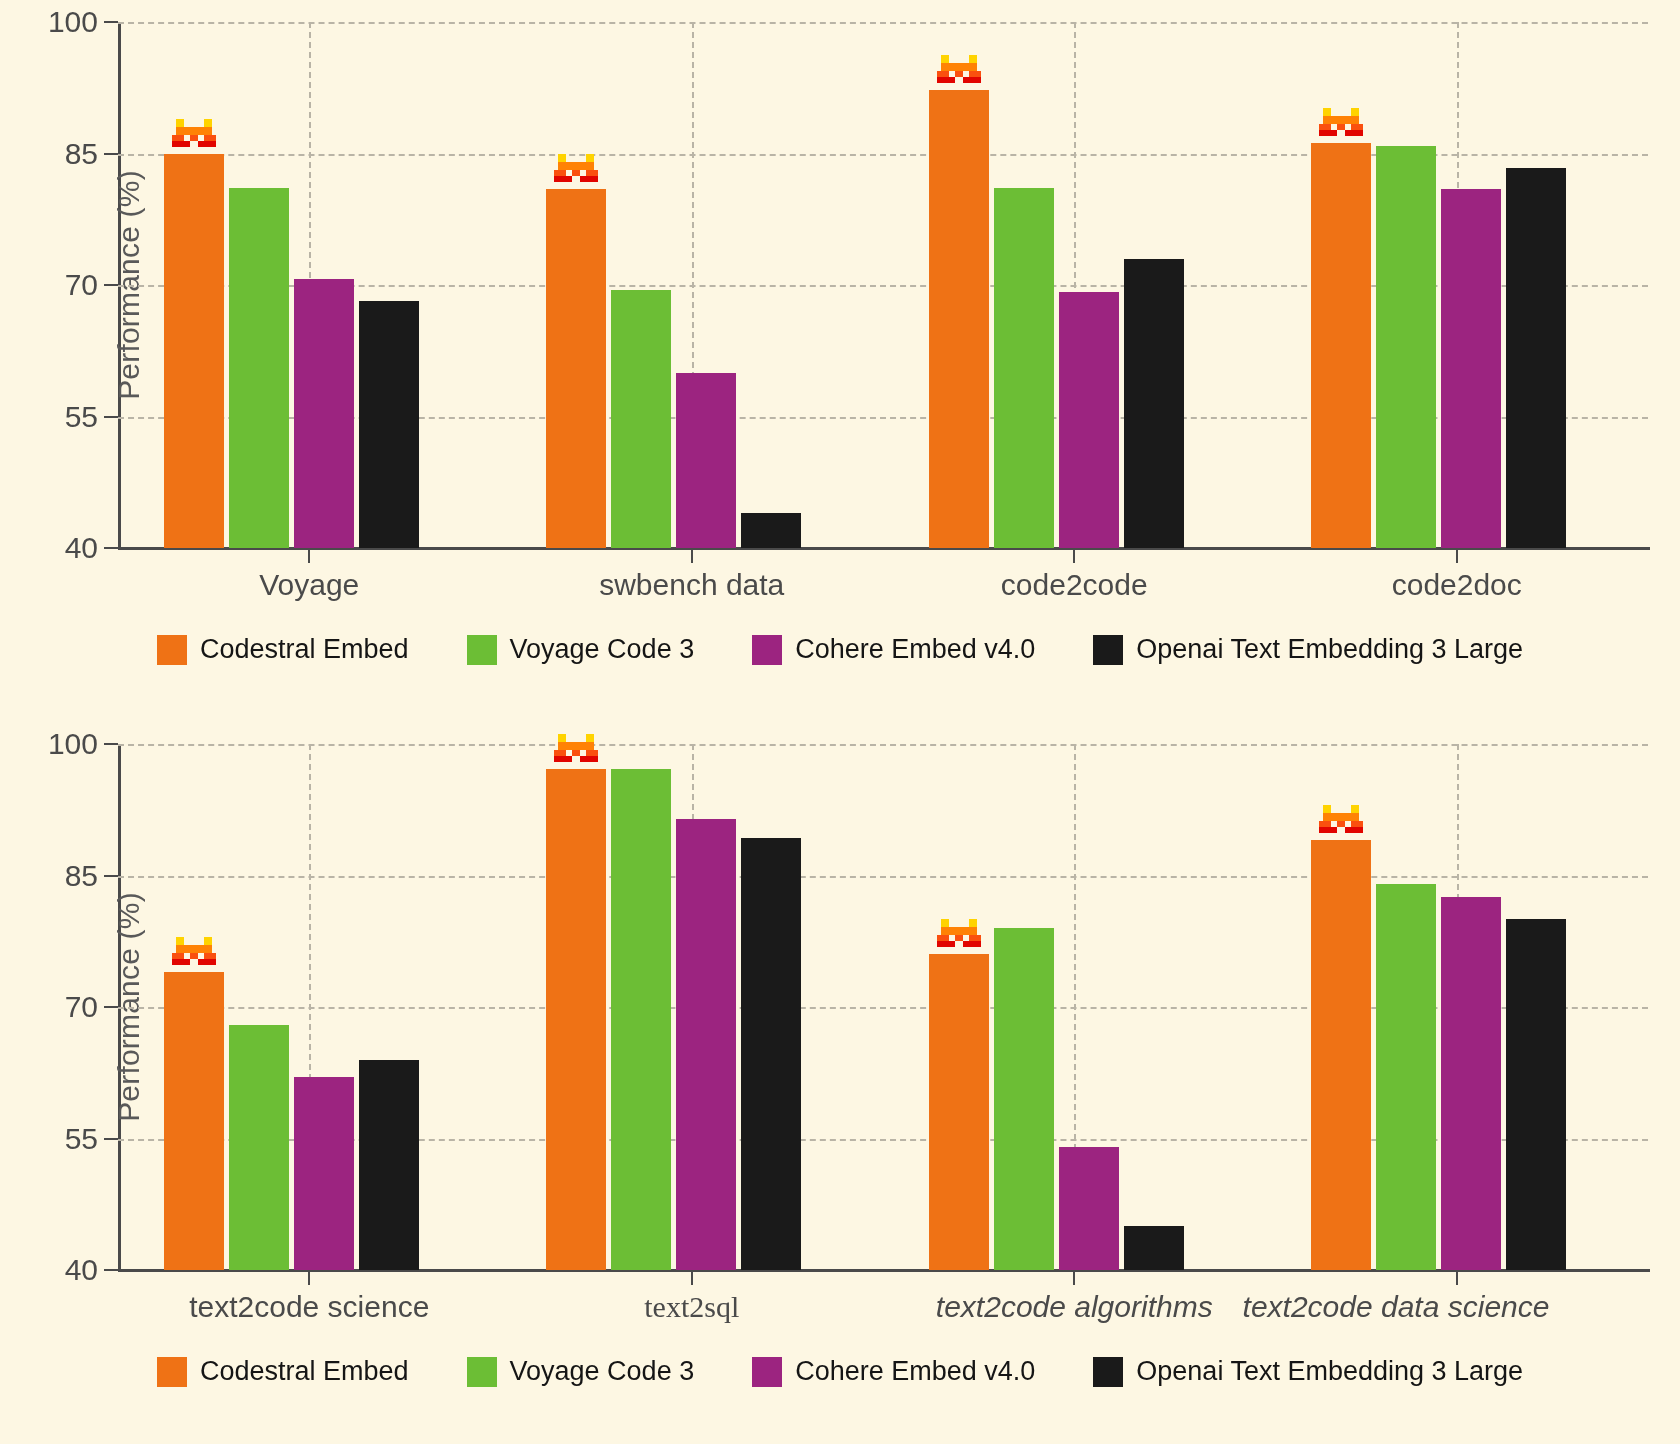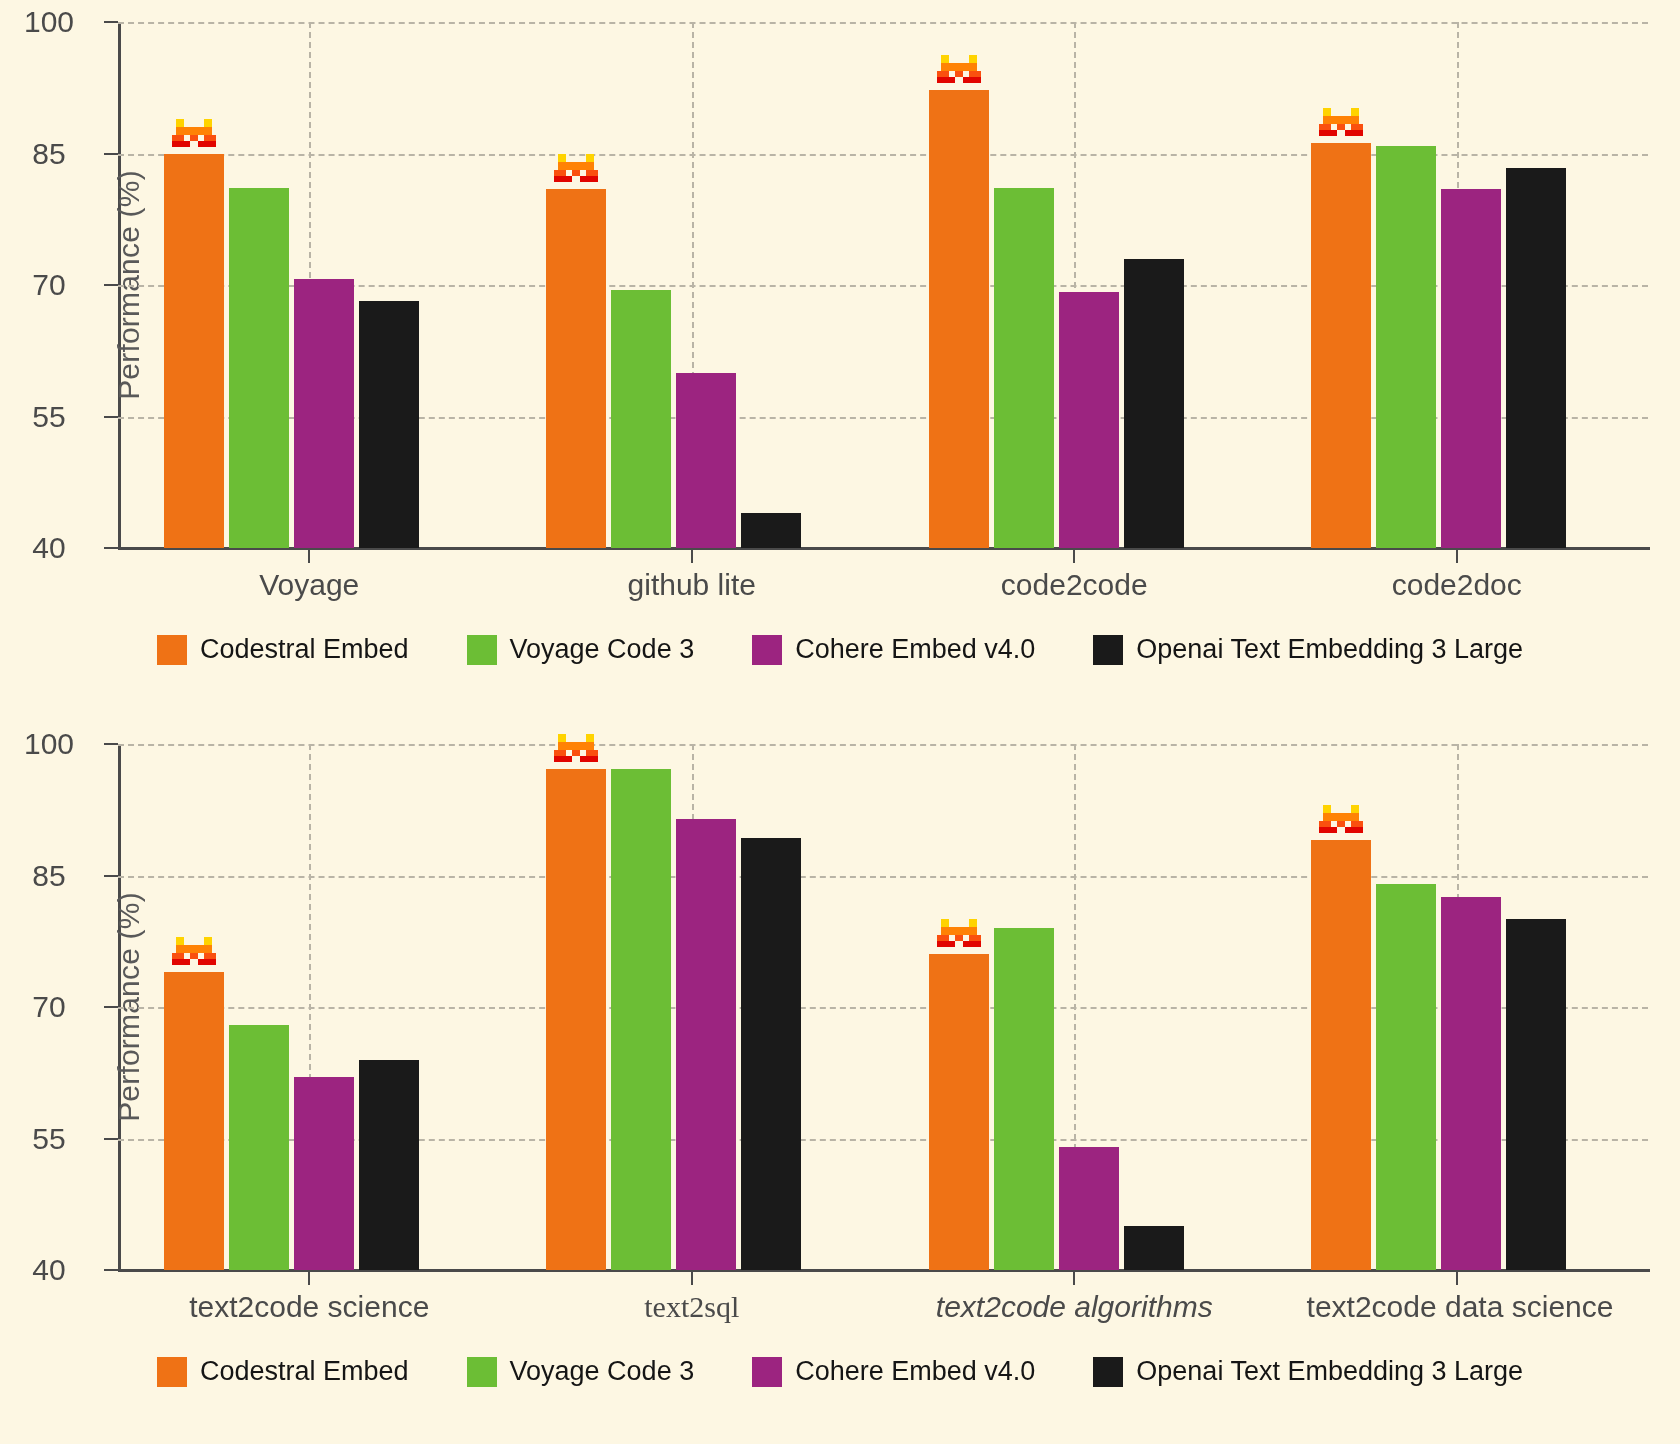--- a/index.html
+++ b/index.html
@@ -25,21 +25,21 @@
     font-size:30px;
     color:#595959;
     letter-spacing:.2px;
   }
   .ytick{
     position:absolute;
     right:6px;
     transform:translateY(-50%);
     font-size:30px;
     color:#4a4a4a;
-    text-align:center;
+    text-align:right;
   }
   .ytick-mark{
     position:absolute;
     width:14px;height:2px;
     background:#4a4a4a;
     transform:translateY(-50%);
   }
   .axes{
     position:absolute;
     border-left:3px solid #4a4a4a;
@@ -147,21 +147,21 @@
   <rect x="3" y="4" width="1.6" height="1.4" fill="#fdf7e3"></rect>
   <rect x="6.4" y="4" width="1.6" height="1.4" fill="#fdf7e3"></rect>
   <rect x="0" y="5.4" width="11" height="1.6" fill="#e10500"></rect>
   <rect x="4.4" y="5.4" width="2.2" height="1.6" fill="#fdf7e3"></rect>
 </svg>
       </div>
       <div class="bar" style="left: 611.25px; width: 60px; top: 290.26px; height: 257.74px; background: rgb(108, 190, 53);"></div>
       <div class="bar" style="left: 676.25px; width: 60px; top: 372.667px; height: 175.333px; background: rgb(156, 36, 128);"></div>
       <div class="bar" style="left: 741.25px; width: 60px; top: 512.933px; height: 35.0667px; background: rgb(26, 26, 26);"></div>
       <div class="xtick-mark" style="left: 691.75px; top: 550px;"></div>
-      <div class="xlabel" style="left: 691.75px; top: 568px;">github lite</div>
+      <div class="xlabel" style="left: 691.75px; top: 568px;">swbench data</div>
       <div class="vgridline" style="left: 1074.25px; top: 22px; height: 526px;"></div>
       <div class="bar" style="left: 928.75px; width: 60px; top: 90.38px; height: 457.62px; background: rgb(239, 114, 21);"></div>
       <div class="crown" style="left: 958.75px; top: 54.38px;">
         <svg viewBox="0 0 11 7" shape-rendering="crispEdges">
   <rect x="1" y="0" width="2" height="2" fill="#ffd300"></rect>
   <rect x="8" y="0" width="2" height="2" fill="#ffd300"></rect>
   <rect x="1" y="2" width="9" height="2" fill="#ff8205"></rect>
   <rect x="4" y="2" width="3" height="2" fill="#ff8205"></rect>
   <rect x="0" y="4" width="11" height="1.4" fill="#fa500f"></rect>
   <rect x="3" y="4" width="1.6" height="1.4" fill="#fdf7e3"></rect>
@@ -306,21 +306,21 @@
   <rect x="3" y="4" width="1.6" height="1.4" fill="#fdf7e3"></rect>
   <rect x="6.4" y="4" width="1.6" height="1.4" fill="#fdf7e3"></rect>
   <rect x="0" y="5.4" width="11" height="1.6" fill="#e10500"></rect>
   <rect x="4.4" y="5.4" width="2.2" height="1.6" fill="#fdf7e3"></rect>
 </svg>
       </div>
       <div class="bar" style="left: 1376.25px; width: 60px; top: 162.267px; height: 385.733px; background: rgb(108, 190, 53);"></div>
       <div class="bar" style="left: 1441.25px; width: 60px; top: 175.417px; height: 372.583px; background: rgb(156, 36, 128);"></div>
       <div class="bar" style="left: 1506.25px; width: 60px; top: 197.333px; height: 350.667px; background: rgb(26, 26, 26);"></div>
       <div class="xtick-mark" style="left: 1456.75px; top: 550px;"></div>
-      <div class="xlabel" style="left: 1460px; top: 568px;">text2code data science</div>
+      <div class="xlabel" style="left: 1396px; top: 568px; font-style: italic;">text2code data science</div>
       <div class="legend" style="top: 634px;">
         <div class="legend-item">
           <span class="swatch" style="background: rgb(239, 114, 21);"></span>
           <span class="legend-label">Codestral Embed</span>
         </div>
         <div class="legend-item">
           <span class="swatch" style="background: rgb(108, 190, 53);"></span>
           <span class="legend-label">Voyage Code 3</span>
         </div>
         <div class="legend-item">

